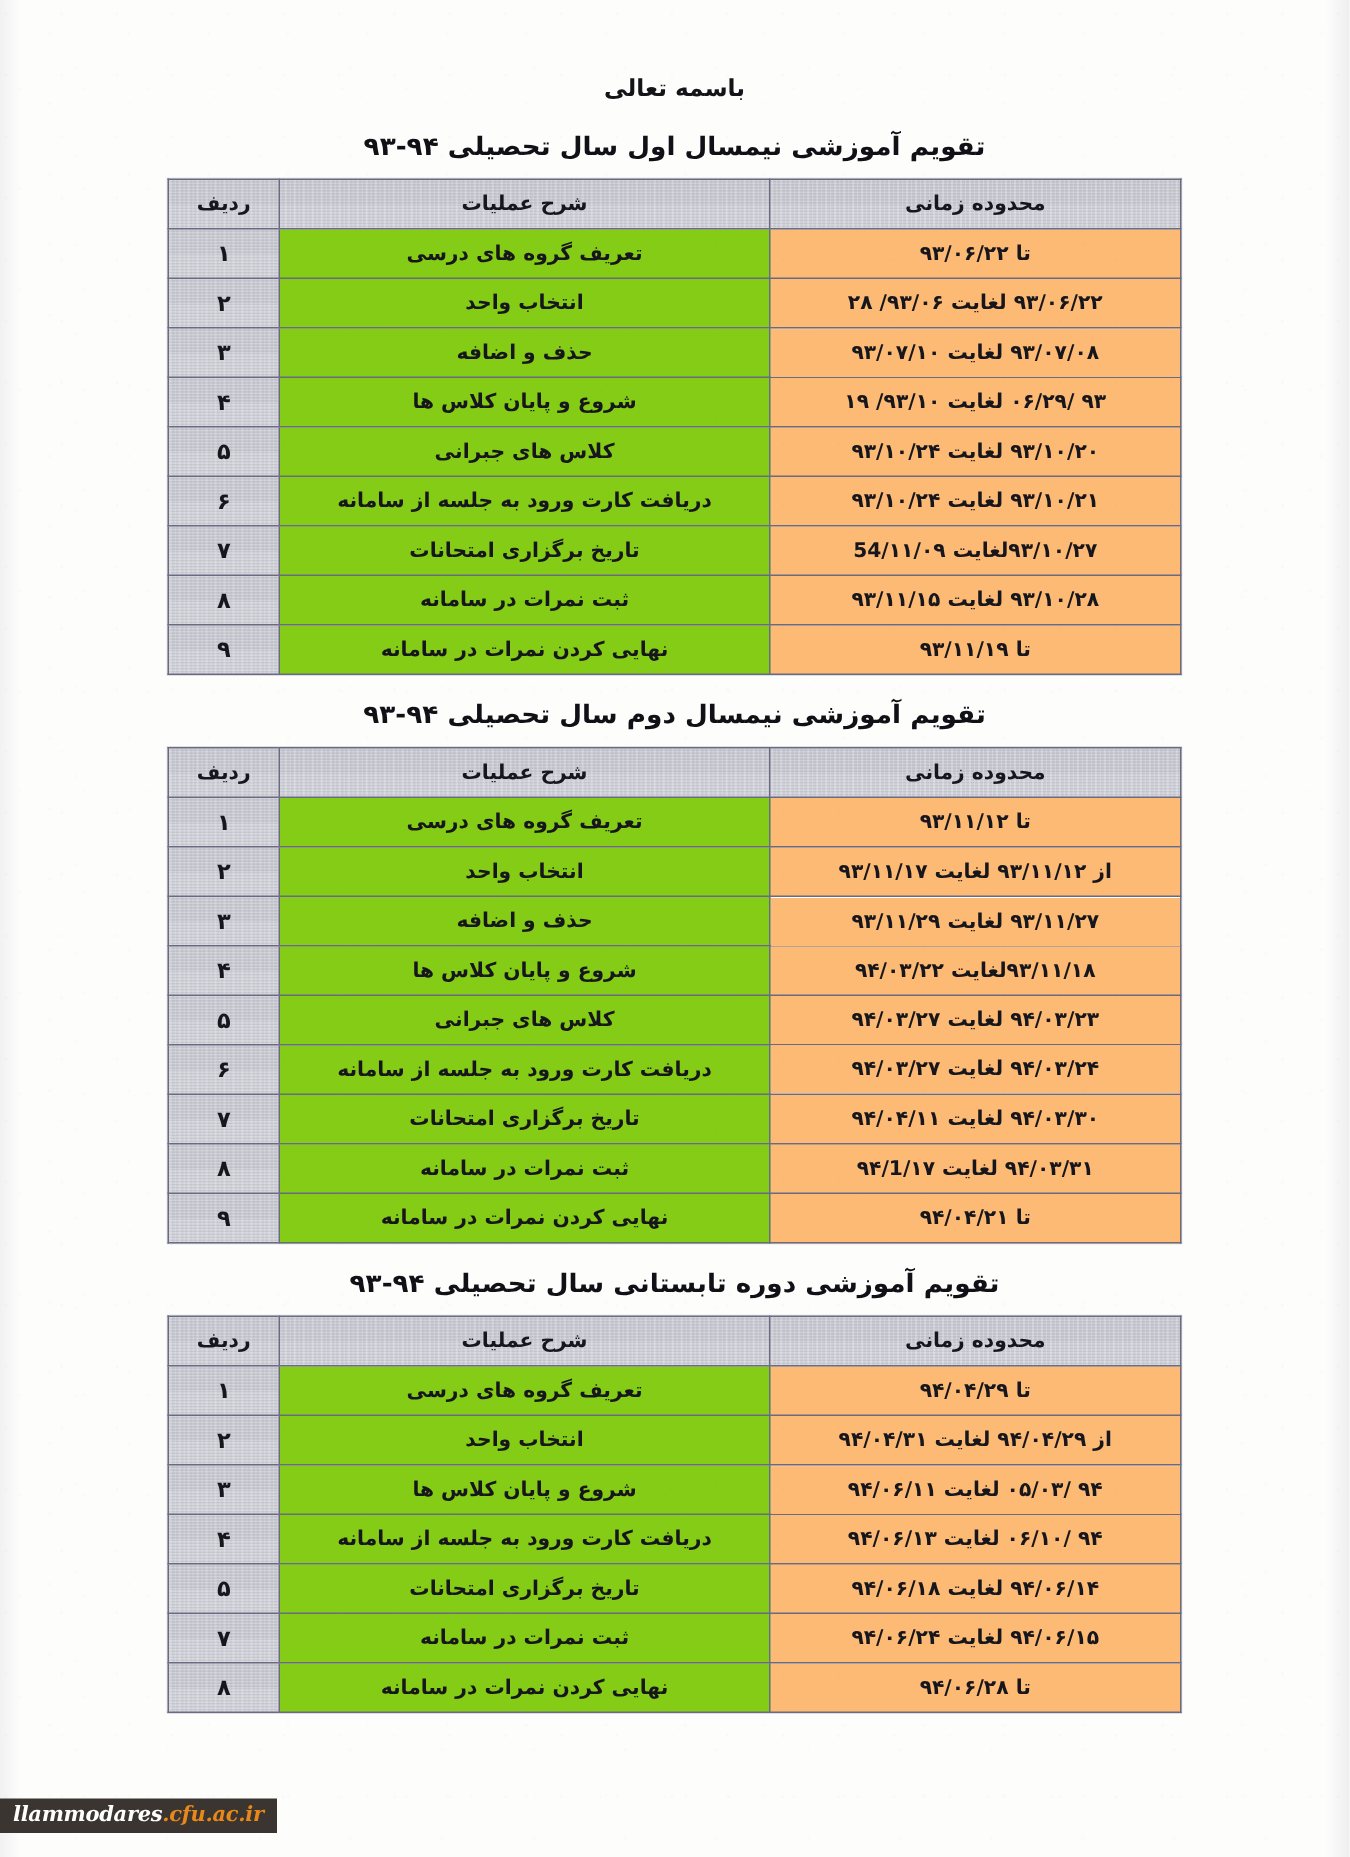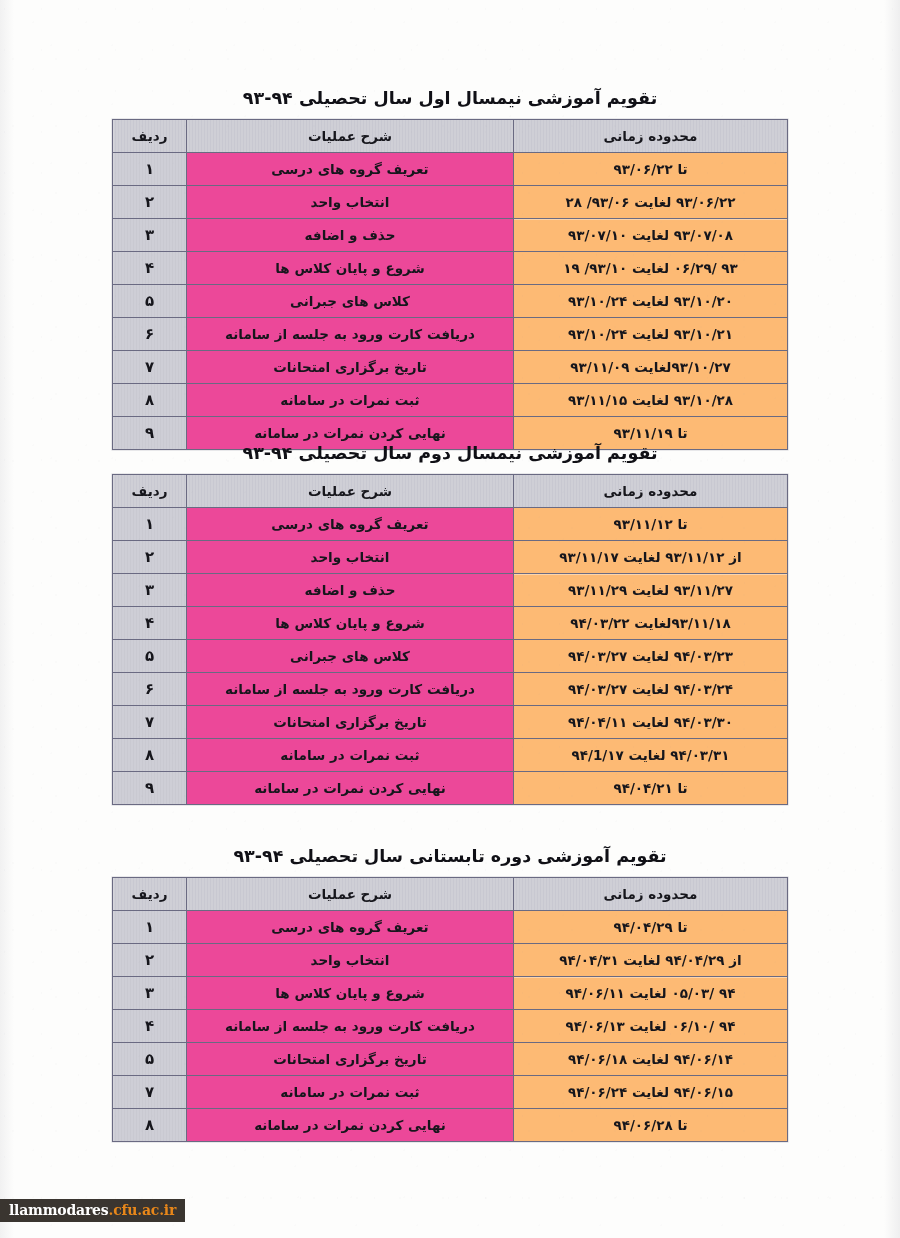--- a/index.html
+++ b/index.html
@@ -102,39 +102,40 @@
   tbody td.num {
     background:
       repeating-linear-gradient(0deg, rgba(255,255,255,.24) 0 1px, rgba(0,0,0,.03) 1px 2px),
       repeating-linear-gradient(90deg, rgba(255,255,255,.16) 0 1px, rgba(0,0,0,.02) 1px 3px),
       #c9c9d3;
     font-size: 15px;
   }
 
   tbody td.desc {
     font-size: 13.5px;
-    background: #ec4899;
+    background: #84cc16;
   }
   tbody td.date {
     font-size: 13.5px;
     background: #fdba74;
     letter-spacing: .2px;
   }
 
   
   tbody tr:nth-child(3) td.date { transform: translateY(.4px); }
   tbody tr:nth-child(6) td.date { transform: translateY(-.3px); }
 
   .watermark {
     position: absolute;
     left: 0;
     bottom: 16px;
     background: #3a3530;
     color: #ffffff;
     font-family: "DejaVu Serif", "Liberation Serif", serif;
+    font-style: italic;
     font-weight: bold;
     font-size: 14px;
     padding: 3px 9px 4px 9px;
     letter-spacing: -.2px;
     direction: ltr;
     z-index: 60;
     white-space: nowrap;
   }
   .watermark .dom { color: #e8871a; }
 
@@ -153,20 +154,21 @@
     background: linear-gradient(90deg, rgba(120,120,135,.09), rgba(255,255,255,0));
     pointer-events: none;
     z-index: 40;
   }
 </style>
 </head>
 <body>
 
 <div class="page">
 
+  <div class="basmalah">باسمه تعالی</div>
 
   <div class="section" id="section-0" style="top:88px;">
     <h2 class="section-title">تقویم آموزشی نیمسال اول سال تحصیلی ۹۴-۹۳</h2>
     <table class="cal">
       <colgroup>
           <col class="c-date">
           <col class="c-desc">
           <col class="c-num">
         </colgroup>
       <thead>
@@ -201,39 +203,39 @@
             <td class="date">۹۳/۱۰/۲۰ لغایت ۹۳/۱۰/۲۴</td>
             <td class="desc">کلاس های جبرانی</td>
             <td class="num">۵</td>
           </tr>
           <tr>
             <td class="date">۹۳/۱۰/۲۱ لغایت ۹۳/۱۰/۲۴</td>
             <td class="desc">دریافت کارت ورود به جلسه از سامانه</td>
             <td class="num">۶</td>
           </tr>
           <tr>
-            <td class="date">۹۳/۱۰/۲۷لغایت   ۹۳/۱۱/۰۹</td>
+            <td class="date">۹۳/۱۰/۲۷لغایت   54/۱۱/۰۹</td>
             <td class="desc">تاریخ برگزاری امتحانات</td>
             <td class="num">۷</td>
           </tr>
           <tr>
             <td class="date">۹۳/۱۰/۲۸ لغایت ۹۳/۱۱/۱۵</td>
             <td class="desc">ثبت نمرات در سامانه</td>
             <td class="num">۸</td>
           </tr>
           <tr>
             <td class="date">تا ۹۳/۱۱/۱۹</td>
             <td class="desc">نهایی کردن نمرات در سامانه</td>
             <td class="num">۹</td>
           </tr>
         </tbody>
     </table>
   </div>
 
-  <div class="section" id="section-1" style="top:443px;">
+  <div class="section" id="section-1" style="top:467px;">
     <h2 class="section-title">تقویم آموزشی نیمسال دوم سال تحصیلی ۹۴-۹۳</h2>
     <table class="cal">
       <colgroup>
           <col class="c-date">
           <col class="c-desc">
           <col class="c-num">
         </colgroup>
       <thead>
         <tr>
           <th>محدوده زمانی</th>

